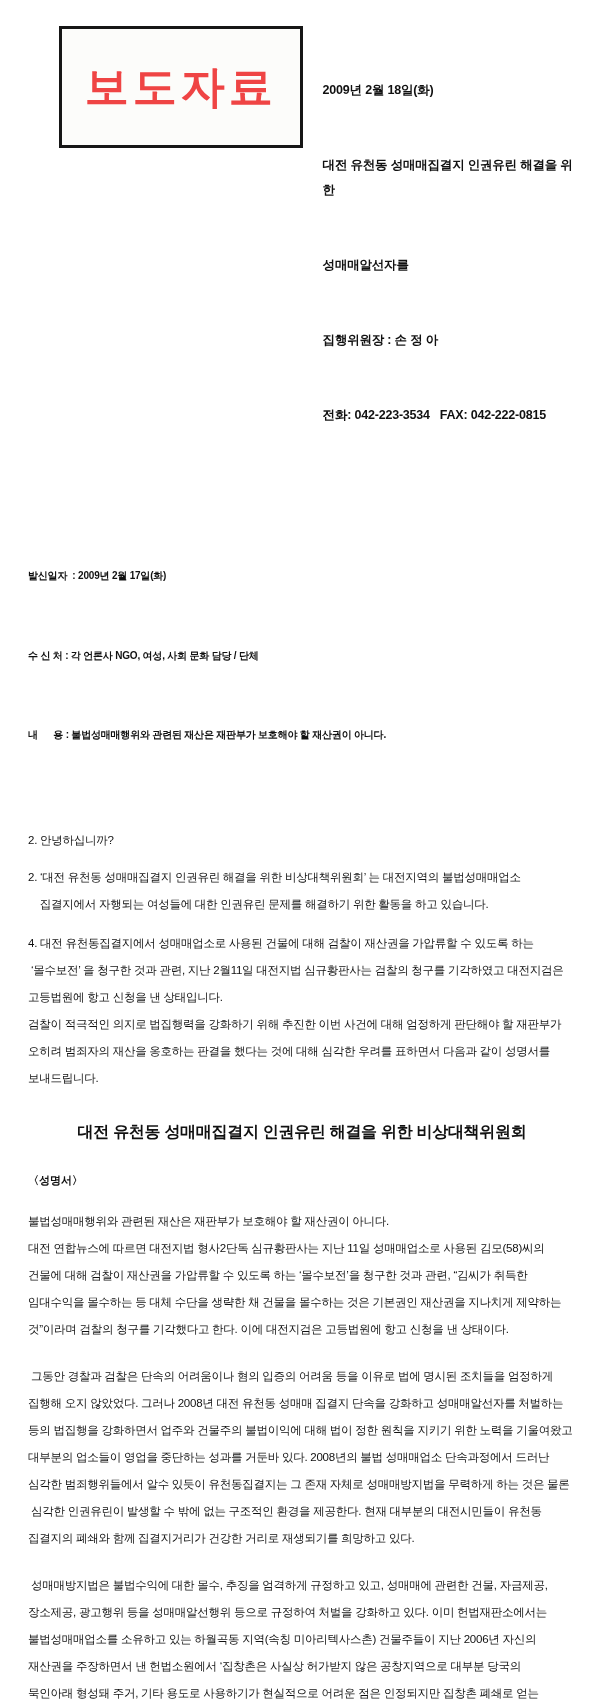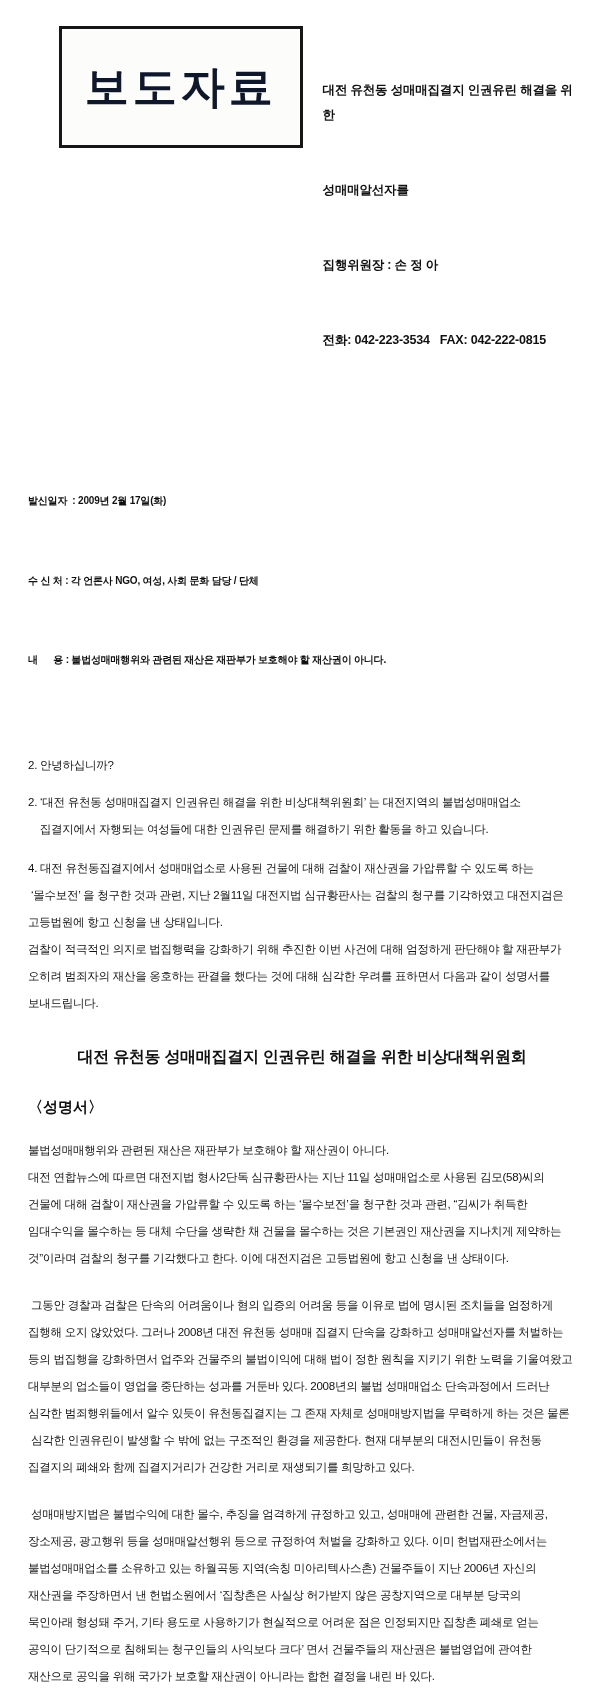--- a/index.html
+++ b/index.html
@@ -29,21 +29,21 @@
     width: 252px;
     height: 122px;
     border: 3px solid #161616;
     background: #fcfcfa;
     display: flex;
     align-items: center;
     justify-content: center;
     font-size: 44px;
     font-weight: 700;
     letter-spacing: 4px;
-    color: #0f172a;
+    color: #ef4444;
     margin-left: 31px;
   }
   .hdr-info {
     margin-left: 20px;
     padding-top: 2px;
     font-size: 12.5px;
     font-weight: 700;
     line-height: 25px;
     letter-spacing: -0.2px;
     white-space: pre-wrap;
@@ -70,36 +70,37 @@
   .p-intro3  { margin-top: 12px; }
   .center-heading {
     margin-top: 30px;
     text-align: center;
     font-size: 16px;
     font-weight: 700;
     letter-spacing: -0.3px;
   }
   .stmt-label {
     margin-top: 30px;
-    font-size: 15px;
+    font-size: 11px;
     font-weight: 700;
   }
   .p-stmt { margin-top: 20px; }
   .p-stmt-first { margin-top: 20px; }
 </style>
 </head>
 <body>
 
 <div class="page">
 
   <div class="hdr">
     <div class="press-box">
       <span>보도자료</span>
     </div>
     <div class="hdr-info">
+      <div>2009년 2월 18일(화)</div>
       <div>대전 유천동 성매매집결지 인권유린 해결을 위한</div>
       <div>성매매알선자를</div>
       <div>집행위원장 : 손 정 아</div>
       <div>전화: 042-223-3534   FAX: 042-222-0815</div>
     </div>
   </div>
 
   <div class="meta">
     <div>발신일자  : 2009년 2월 17일(화)</div>
     <div>수 신 처 : 각 언론사 NGO, 여성, 사회 문화 담당 / 단체</div>

